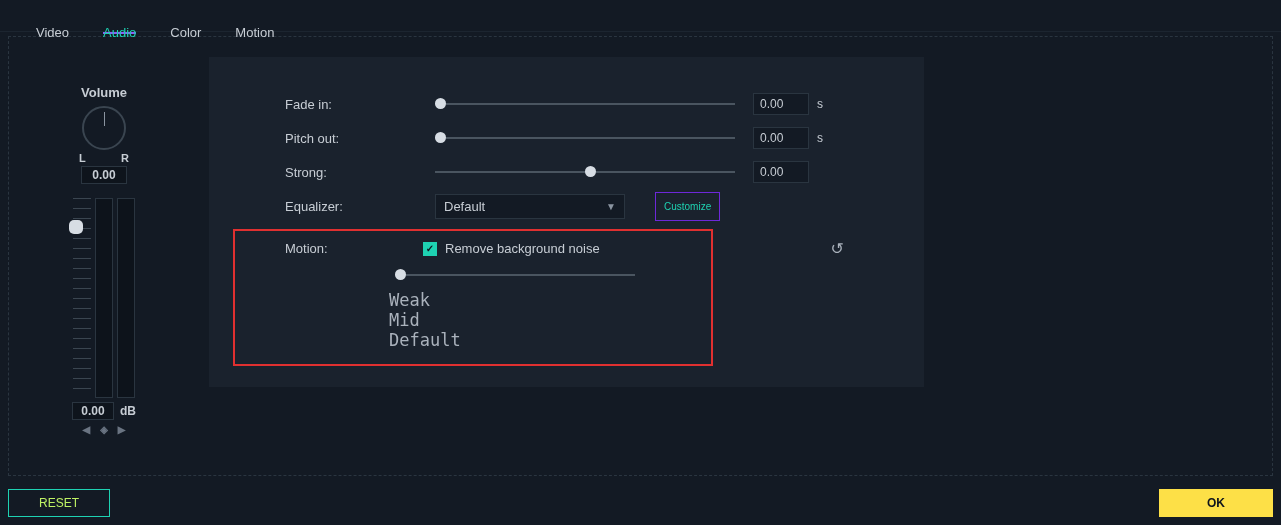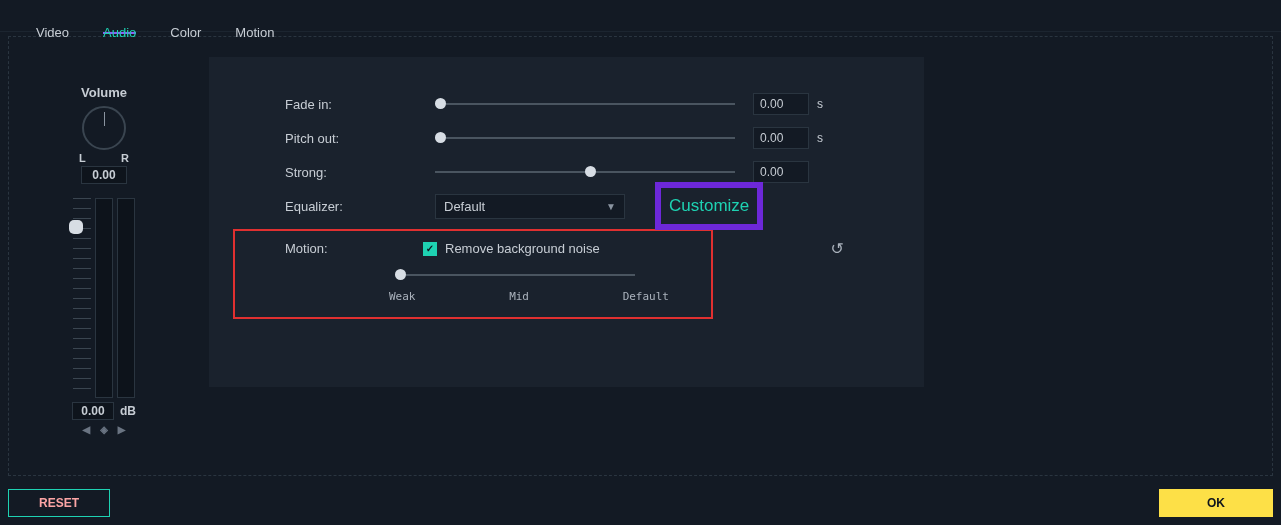--- a/index.html
+++ b/index.html
@@ -132,24 +132,24 @@
   .unit { margin-left: 8px; font-size: 12px; }
   .select {
     width: 190px; padding: 4px 8px;
     background: #131a24; border: 1px solid #2a3540;
     display: flex; justify-content: space-between; align-items: center;
     cursor: pointer;
   }
   .chev { font-size: 10px; color: #8a94a0; }
   .customize-btn {
     margin-left: 30px;
-    border: 6px solid #6d28d9;
+    border: 1px solid #6d28d9;
     color: #1ed2b2;
     padding: 8px 8px;
-    font-size: 17px;
+    font-size: 10px;
     background: transparent;
     cursor: pointer;
   }
   .highlight {
     border: 2px solid #e03030;
     padding: 10px 10px 14px 10px;
     margin-top: 6px;
     margin-left: -12px;
     width: 480px;
   }
@@ -168,43 +168,44 @@
     width: 240px; height: 2px; background: #4a5560; position: relative;
   }
   .dn-thumb {
     position: absolute; top: -5px; left: 0;
     width: 11px; height: 11px; border-radius: 50%;
     background: #d7dde4;
   }
   .dn-labels {
     display: flex; justify-content: space-between;
     width: 280px; margin-left: -6px;
-    font-family: monospace; font-size: 11px; margin-top: 14px;
+    font-family: monospace; font-size: 17px; margin-top: 14px;
     color: #aab2bc;
+    flex-direction: column;
   }
   .reset-icon {
     position: absolute;
     right: 80px;
     top: 182px;
     font-size: 16px;
     color: #aab2bc;
     cursor: pointer;
   }
   .footer {
     position: absolute;
     bottom: 8px; left: 8px; right: 8px;
     display: flex; justify-content: space-between;
   }
   .reset-btn {
     border: 1px solid #1ed2b2;
-    color: #fca5a5;
+    color: #bef264;
     background: transparent;
     padding: 6px 30px;
     font-size: 12px;
-    font-weight: bold;
+    font-weight: normal;
     cursor: pointer;
   }
   .ok-btn {
     background: #fde047;
     color: #0e141c;
     border: none;
     padding: 6px 48px;
     font-size: 12px;
     font-weight: bold;
     cursor: pointer;

